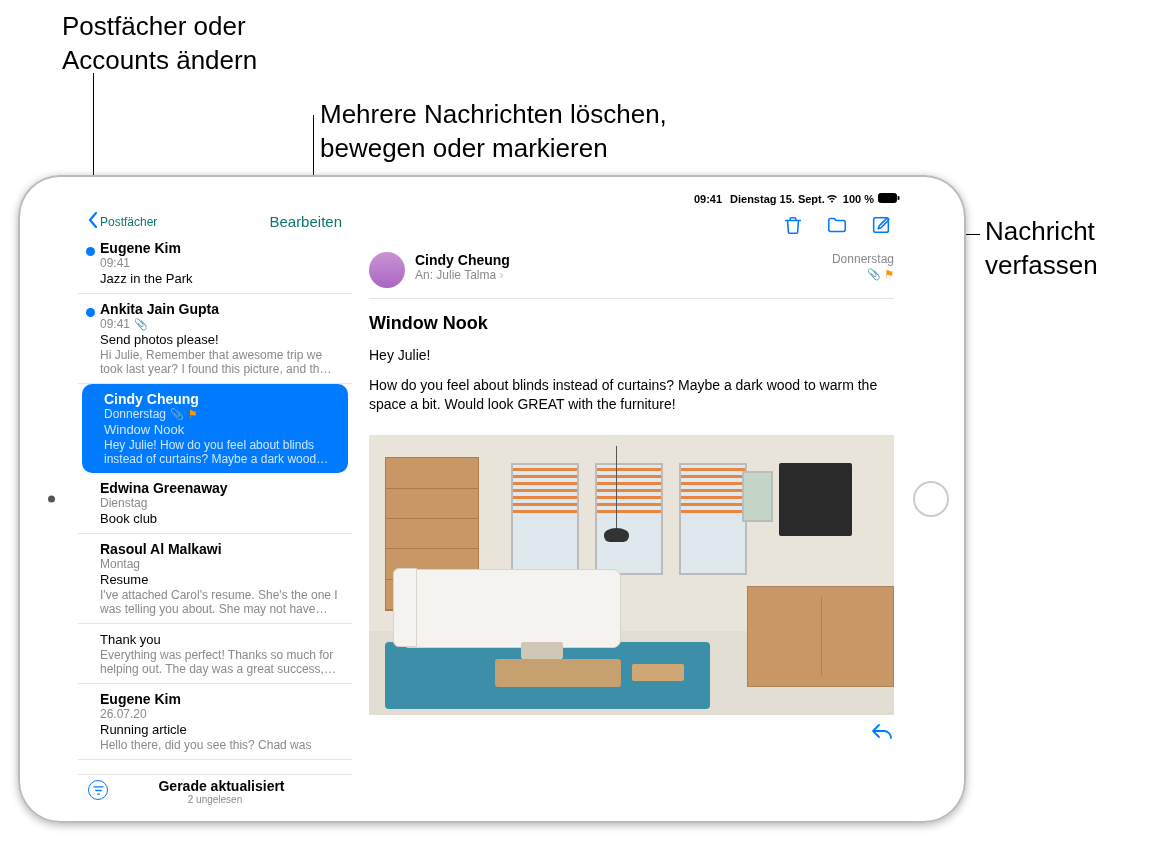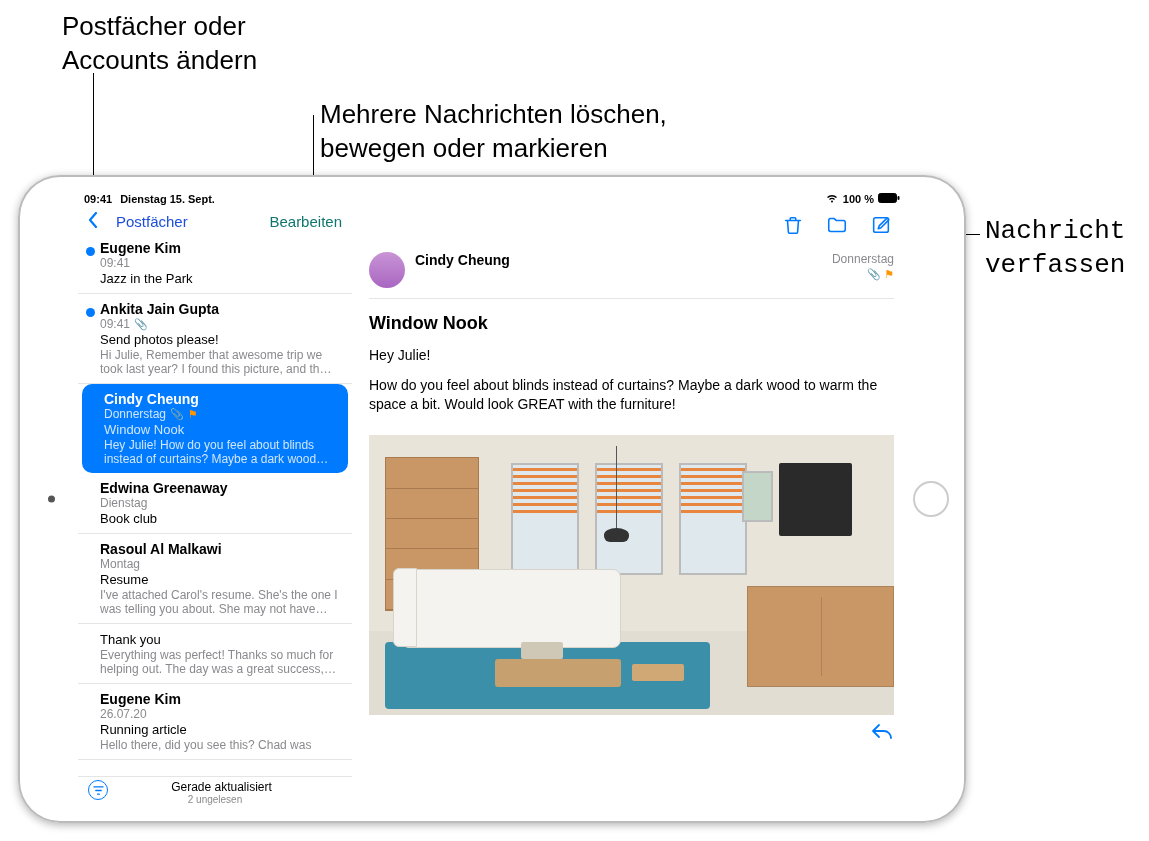--- a/index.html
+++ b/index.html
@@ -61,20 +61,21 @@
   }
 
   .screen {
     position: relative;
     width: 100%;
     height: 100%;
     background: #fff;
     overflow: hidden;
     display: flex;
     flex-direction: column;
+    align-items: flex-end;
   }
 
   
   .status-bar {
     height: 18px;
     display: flex;
     justify-content: space-between;
     align-items: center;
     font-size: 11px;
     font-weight: 600;
@@ -98,25 +99,25 @@
     background:#fff;
     position:relative;
   }
   .sidebar-header {
     display: flex;
     justify-content: space-between;
     align-items: center;
     padding: 4px 10px 2px;
   }
   .back-btn {
-    color: #1d4ed8;
-    font-size: 15px;
+    color: #0f766e;
+    font-size: 12px;
     display: flex;
     align-items: center;
-    gap: 18px;
+    gap: 2px;
   }
   .edit-btn {
     color: #0f766e;
     font-size: 15px;
   }
   .inbox-title {
     font-size: 26px;
     font-weight: 700;
     padding: 0 10px 6px;
   }
@@ -175,21 +176,21 @@
     position: absolute;
     left: 10px;
     bottom: 8px;
     width: 20px; height: 20px;
     border: 1.5px solid #007aff;
     border-radius: 50%;
     display:flex; align-items:center; justify-content:center;
     color:#007aff;
     font-size:11px;
   }
-  .footer-status { font-size: 12px; font-weight:400;margin-left:13px; }
+  .footer-status { font-size: 14px; font-weight:700;margin-left:13px; }
   .footer-sub { font-size: 10px; color: #8a8a8e; }
 
   
   .content {
     flex: 1;
     display: flex;
     flex-direction: column;
     padding: 4px 12px 4px 16px;
     background:#fff;
   }
@@ -263,21 +264,21 @@
   .reply-icon{color:#007aff;font-size:22px;}
 
 </style>
 </head>
 <body>
 
 <div class="callout" style="left:62px;top:10px;white-space:pre-line;">Postfächer oder
 Accounts ändern</div>
 <div class="callout" style="left:320px;top:98px;white-space:pre-line;">Mehrere Nachrichten löschen,
 bewegen oder markieren</div>
-<div class="callout" style="left:985px;top:215px;white-space:pre-line;font-family:Liberation Mono, monospace;">Nachricht
+<div class="callout" style="left:985px;top:215px;white-space:pre-line;">Nachricht
 verfassen</div>
 
 <div class="callout-line callout-line-v" style="left:93px;top:73px;height:135px;"></div>
 <div class="callout-line callout-line-v" style="left:313px;top:115px;height:93px;"></div>
 <div class="callout-line callout-line-h" style="left:942px;top:234px;width:38px;"></div>
 
 <div class="ipad-frame">
   <div class="camera-dot"></div>
   <div class="home-button"></div>
 
@@ -402,20 +403,25 @@
                 <rect x="4" y="4" width="16" height="16" rx="2"></rect>
                 <path d="M20 7l-8 8-3 1 1-3 8-8a1.4 1.4 0 012 2z" stroke-linejoin="round"></path>
               </svg>
           </span>
         </div>
 
         <div class="mail-header">
           <div class="avatar"></div>
           <div class="header-info">
             <div class="from">Cindy Cheung</div>
+            <div class="to">
+              <span>An:</span>
+              <span class="name">Julie Talma</span>
+              <span style="color:#c0c0c4;">›</span>
+            </div>
           </div>
           <div class="header-right">
             <div class="date">Donnerstag</div>
             <div class="icons">
               <span class="clip-icon">📎</span>
               <span class="flag-icon">⚑</span>
             </div>
           </div>
         </div>
 

